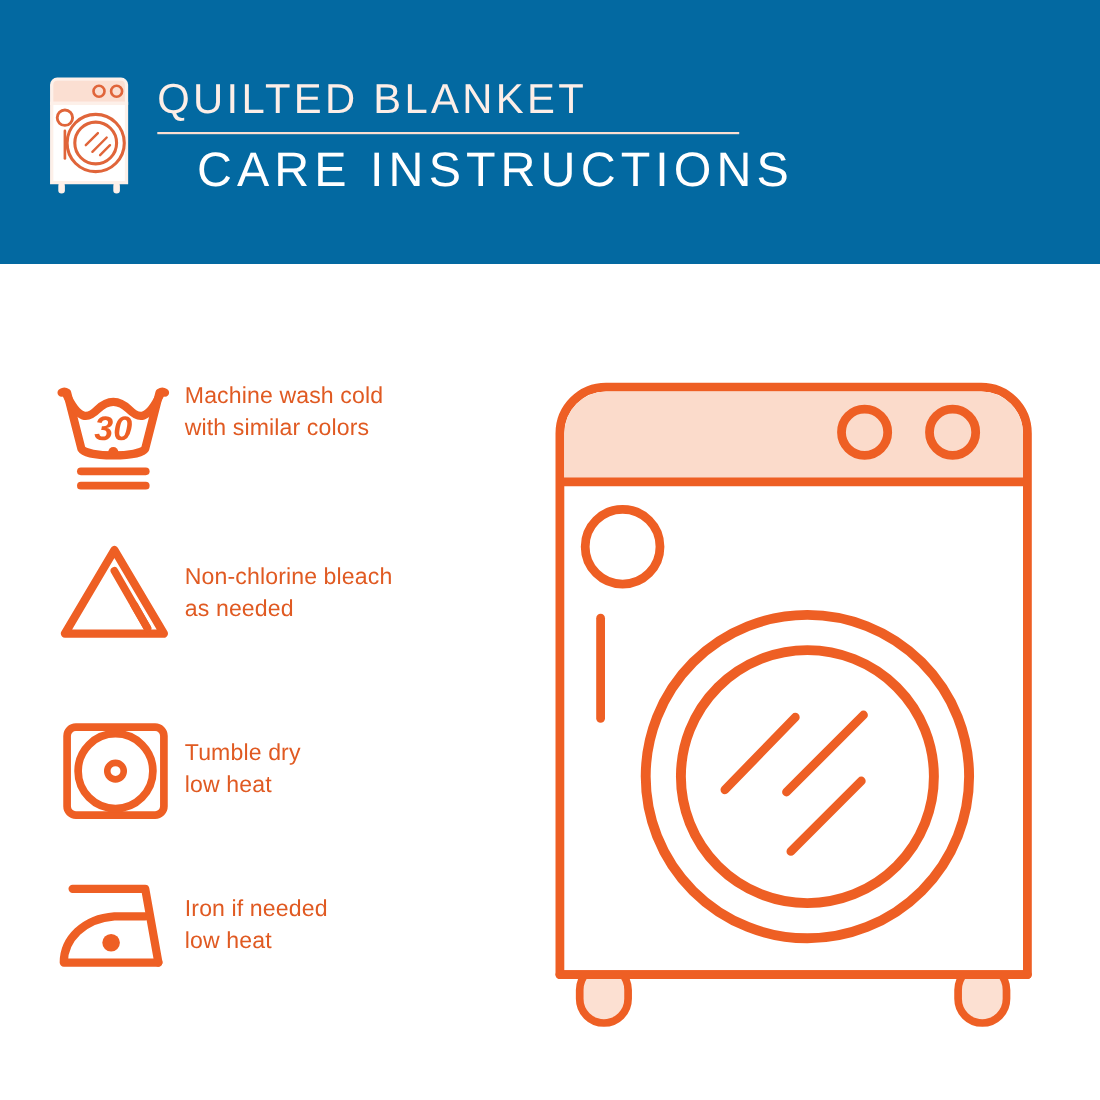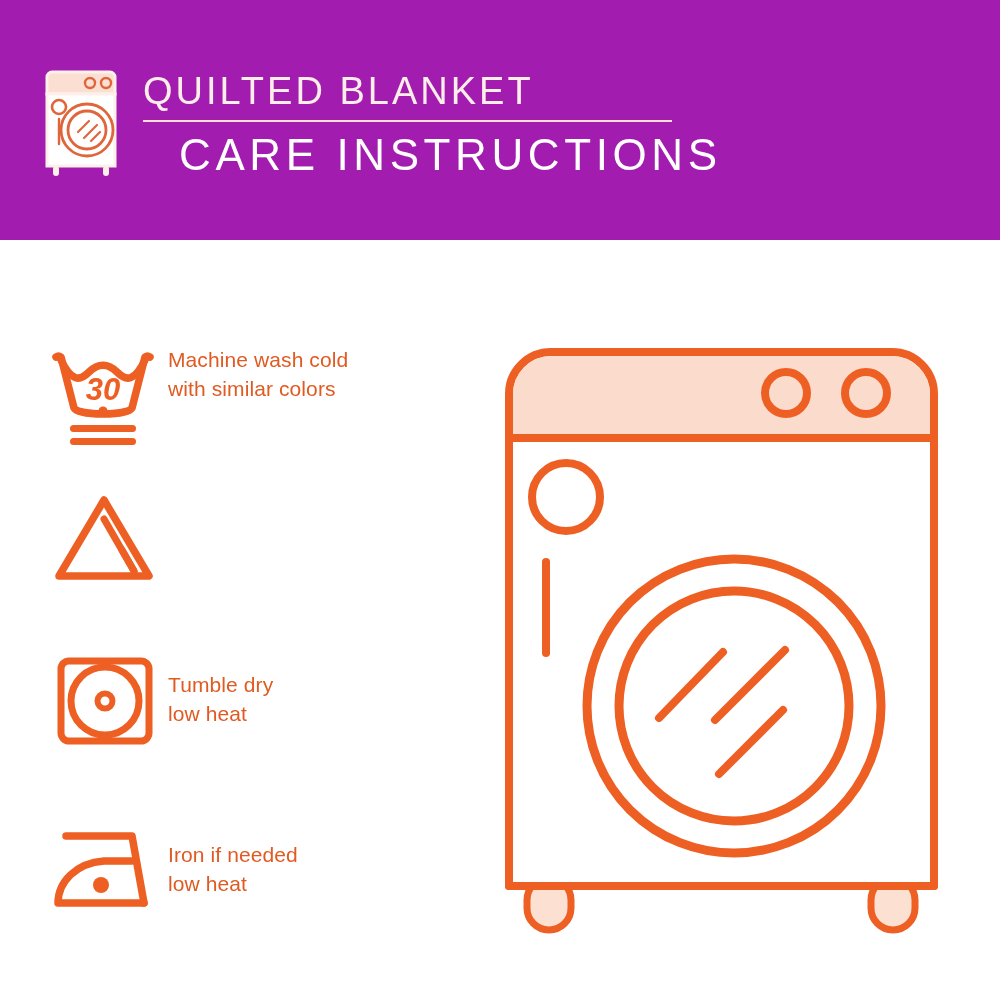--- a/index.html
+++ b/index.html
@@ -18,21 +18,21 @@
     height: 1000px;
     background: #ffffff;
   }
 
   
   #header {
     position: absolute;
     left: 0; top: 0;
     width: 1000px;
     height: 240px;
-    background: #a21caf;
+    background: #0369a1;
   }
 
   #header-logo {
     position: absolute;
     left: 44px;
     top: 66px;
     width: 74px;
     height: 112px;
   }
 
@@ -102,21 +102,21 @@
     font-weight: 500;
     letter-spacing: 0.1px;
     padding-top: 2px;
   }
 
   .care-text .l { display: block; white-space: nowrap; }
 
   #item-wash   { top: 105px; }
   #item-bleach { top: 248px; }
   #item-dry    { top: 408px; }
-  #item-iron   { top: 580px; }
+  #item-iron   { top: 552px; }
 
   #item-wash   .care-text { padding-top: 0px; }
   #item-bleach .care-text { padding-top: 22px; }
   #item-dry    .care-text { padding-top: 22px; }
   #item-iron   .care-text { padding-top: 20px; }
 
   
   #machine {
     position: absolute;
     left: 487px;
@@ -190,20 +190,24 @@
     </div>
 
     <div class="care-item" id="item-bleach">
       <div class="care-icon">
         <svg viewBox="0 0 110 100" width="110" height="100" fill="none">
           <path d="M56 12 L101 88 L11 88 Z" fill="none" stroke="#ee5f24" stroke-width="7.5" stroke-linejoin="round"></path>
           <line x1="56" y1="31" x2="86" y2="83" stroke="#ee5f24" stroke-width="7" stroke-linecap="round"></line>
           <line x1="74" y1="62" x2="86" y2="83" stroke="#ee5f24" stroke-width="7" stroke-linecap="round"></line>
         </svg>
       </div>
+      <div class="care-text">
+        <span class="l">Non-chlorine bleach</span>
+        <span class="l">as needed</span>
+      </div>
     </div>
 
     <div class="care-item" id="item-dry">
       <div class="care-icon">
         <svg viewBox="0 0 110 104" width="110" height="104" fill="none">
           <rect x="13" y="13" width="88" height="80" rx="8" fill="none" stroke="#ee5f24" stroke-width="7"></rect>
           <circle cx="57" cy="53" r="34" fill="none" stroke="#ee5f24" stroke-width="7"></circle>
           <circle cx="57" cy="53" r="7.5" fill="none" stroke="#ee5f24" stroke-width="6"></circle>
         </svg>
       </div>

